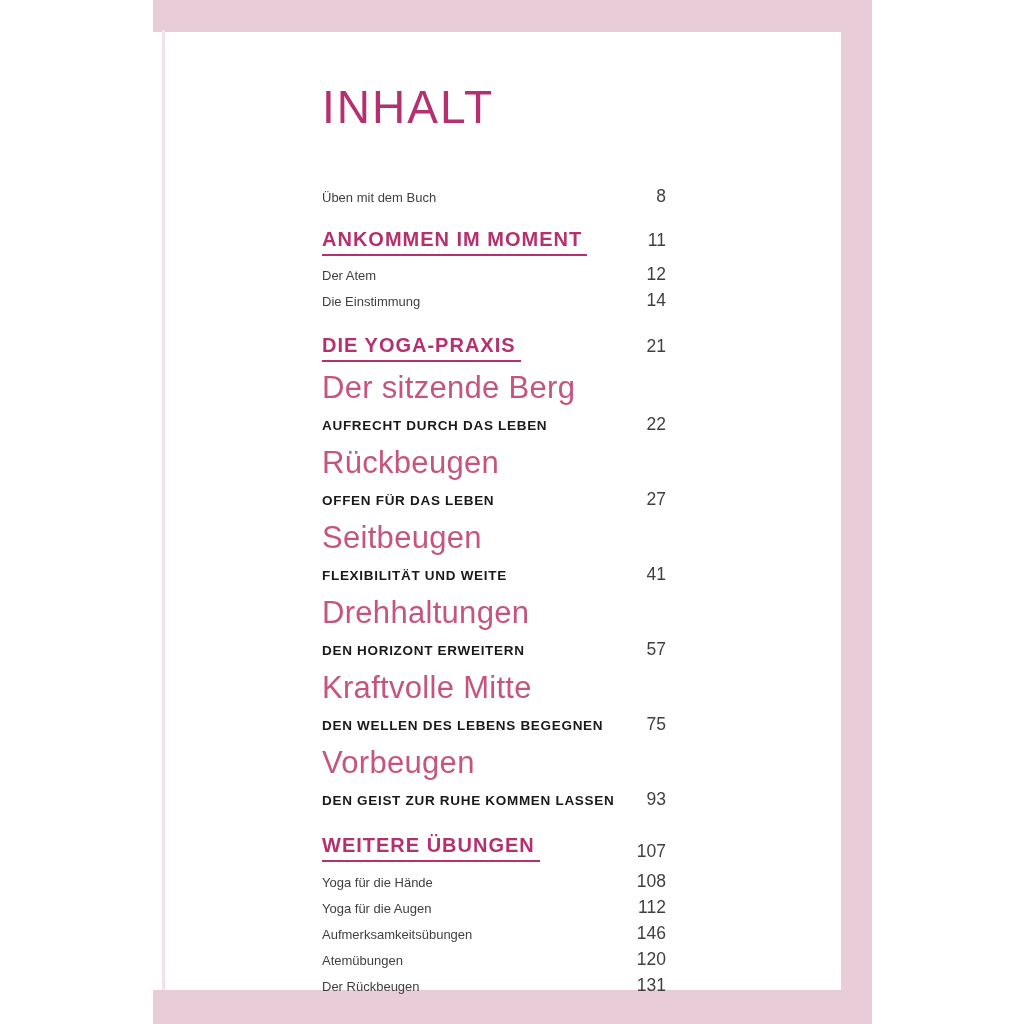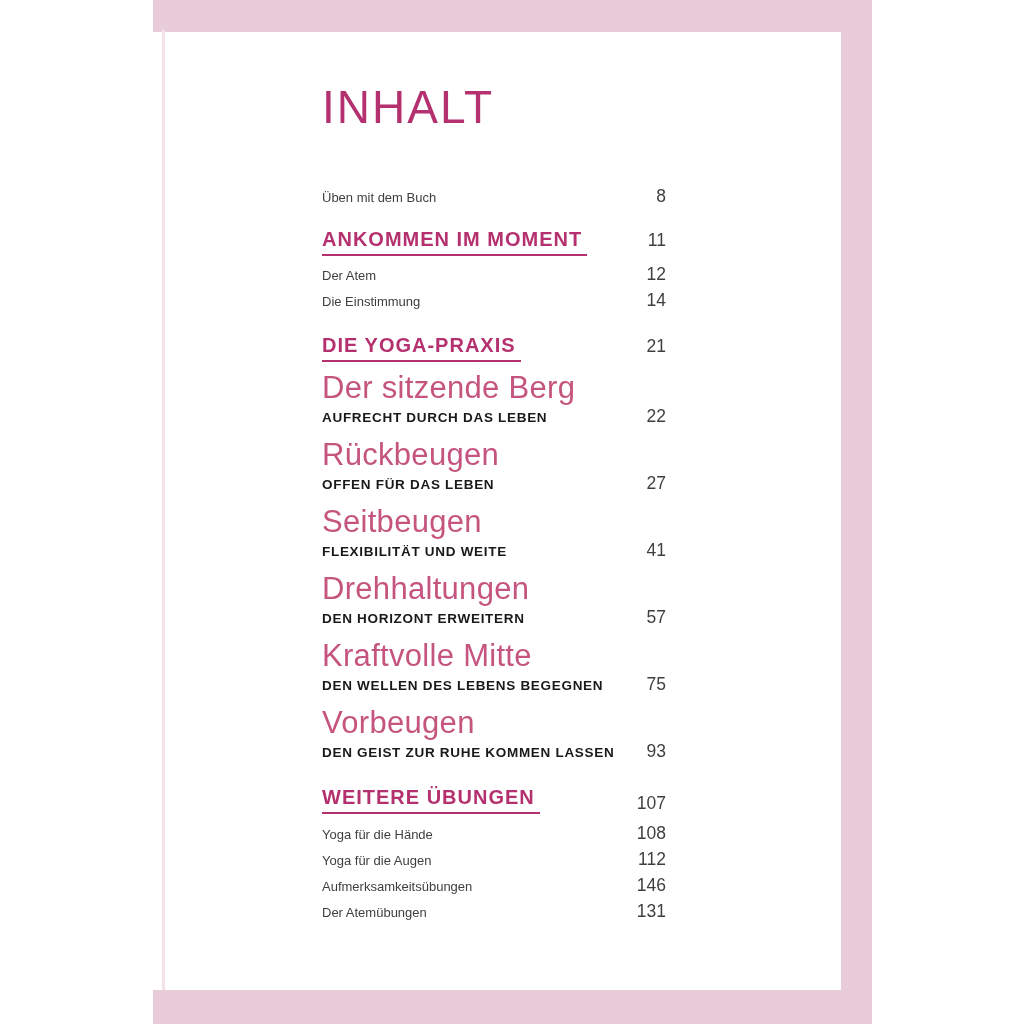--- a/index.html
+++ b/index.html
@@ -63,21 +63,21 @@
   .chapter-first { margin-top: 8px; }
   .chapter-title {
     font-size: 31px;
     line-height: 36px;
     font-weight: 400;
     letter-spacing: 0.3px;
     color: var(--rose, #c5557e);
   }
   .chapter-sub {
     line-height: 16px;
-    margin-top: 2px;
+    margin-top: 10px;
   }
   .chapter-sub .sub-label {
     font-size: 13.5px;
     font-weight: 700;
     letter-spacing: 0.7px;
     color: #191919;
   }
   .part3-row { margin-top: 25px; align-items: flex-end; }
   .items-3 { margin-top: 7px; }
 </style>
@@ -181,19 +181,23 @@
       </div>
       <div class="row">
         <span class="plain-label">Yoga für die Augen</span>
         <span class="page-num">112</span>
       </div>
       <div class="row">
         <span class="plain-label">Aufmerksamkeitsübungen</span>
         <span class="page-num">146</span>
       </div>
       <div class="row">
-        <span class="plain-label">Der Atemübungen</span>
+        <span class="plain-label">Atemübungen</span>
+        <span class="page-num">120</span>
+      </div>
+      <div class="row">
+        <span class="plain-label">Der Rückbeugen</span>
         <span class="page-num">131</span>
       </div>
     </div>
 
   </div>
 </div>
 
 </body></html>

